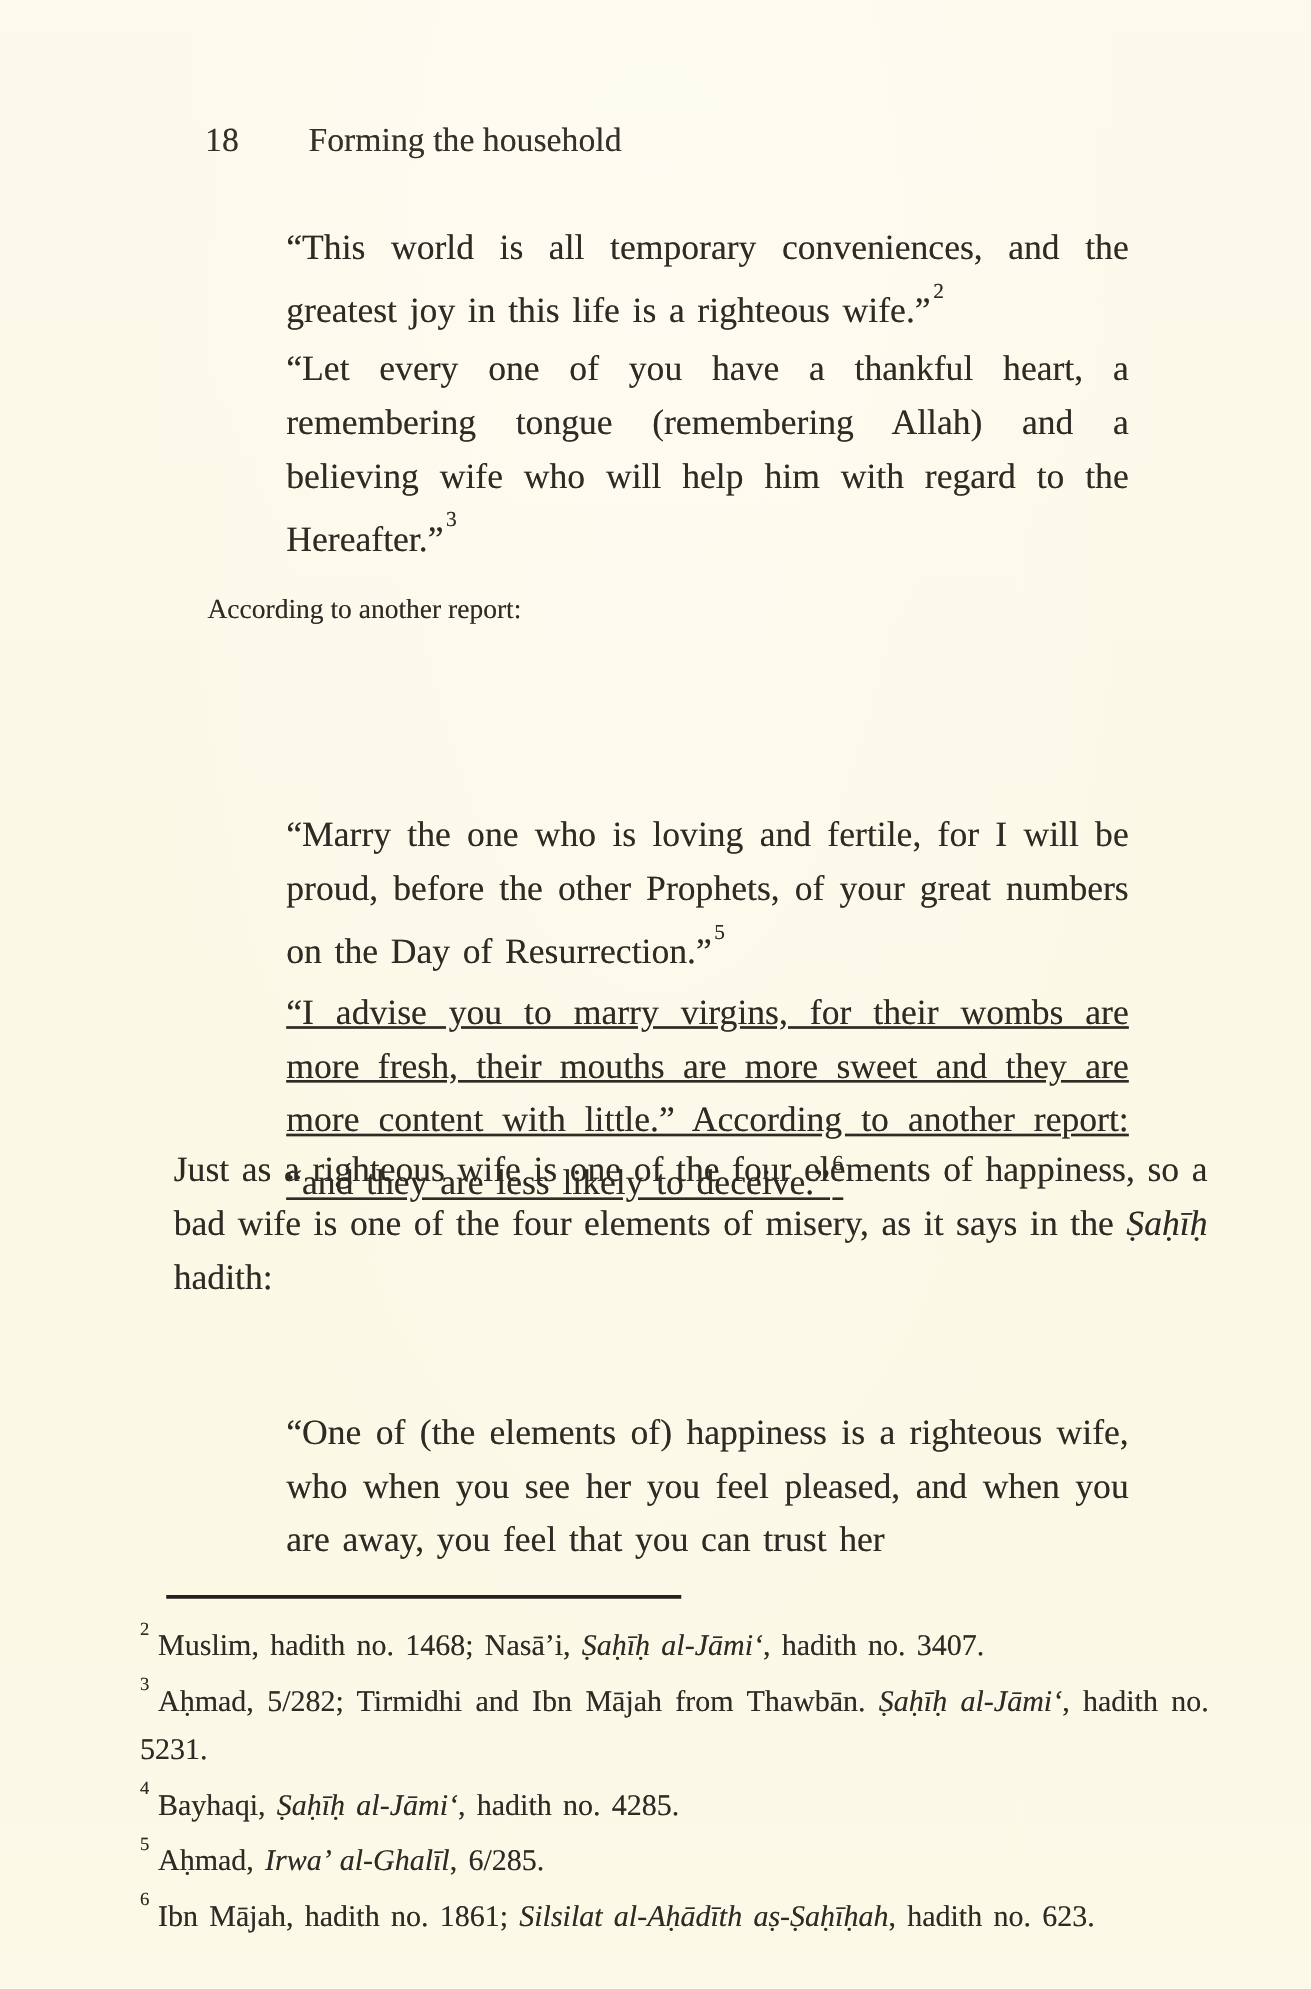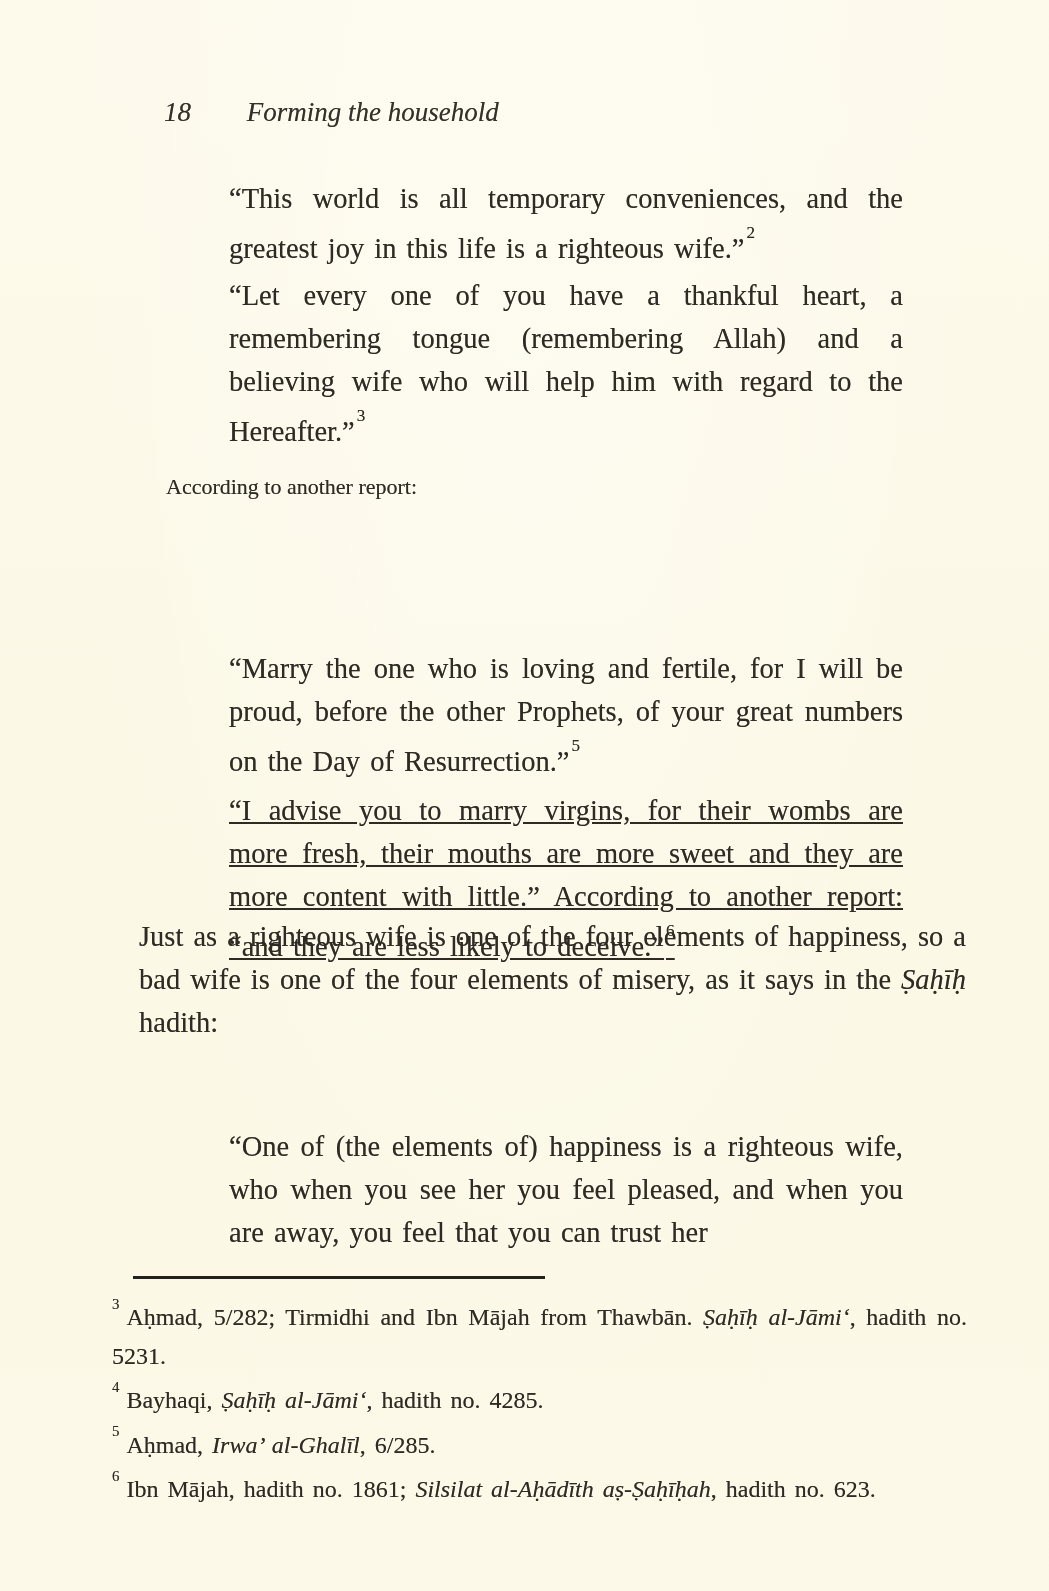--- a/index.html
+++ b/index.html
@@ -15,21 +15,21 @@
     overflow: hidden;
     background-color: #fcf9e8;
     background-image:
       radial-gradient(ellipse at 50% 18%, rgba(255,255,250,0.45), rgba(255,255,250,0) 62%),
       linear-gradient(180deg, #fdfaec 0%, #fbf8e5 55%, #fcf9e8 100%);
   }
   .txt { text-shadow: 0 0 0.5px rgba(46,43,37,0.55); }
 
   .running-head {
     position: absolute; top: 97px; left: 164px;
-    font-style: italic; font-size: 27px; color: #34312a;
+    font-size: 27px; color: #34312a;
     white-space: nowrap;
   }
   .running-head .pagenum { display: inline-block; margin-right: 49px; }
 
   .quote {
     position: absolute; left: 227px; width: 674px;
     margin: 2px;
     font-size: 28.5px; line-height: 43px;
     text-align: justify; word-spacing: 3px;
   }
@@ -101,19 +101,20 @@
 
   <p class="quote q4"><span>“I advise you to marry virgins, for their wombs are more fresh, their mouths are more sweet and they are more content with little.” According to another report: “and they are less likely to deceive.”</span><sup class="fn-ref">6</sup></p>
 
   <p class="body-para"><span>Just as a righteous wife is one of the four elements of happiness, so a bad wife is one of the four elements of misery, as it says in the </span><span class="it">Ṣaḥīḥ</span><span> hadith:</span></p>
 
   <p class="quote q5"><span>“One of (the elements of) happiness is a righteous wife, who when you see her you feel pleased, and when you are away, you feel that you can trust her</span></p>
 
   <div class="footnote-rule"></div>
 
   <div class="footnotes">
+    <p class="footnote"><sup class="fn-num">2</sup><span>Muslim, hadith no. 1468; Nasā’i, </span><span class="it">Ṣaḥīḥ al-Jāmi‘</span><span>, hadith no. 3407.</span></p>
     <p class="footnote"><sup class="fn-num">3</sup><span>Aḥmad, 5/282; Tirmidhi and Ibn Mājah from Thawbān. </span><span class="it">Ṣaḥīḥ al-Jāmi‘</span><span>, hadith no. 5231.</span></p>
     <p class="footnote"><sup class="fn-num">4</sup><span>Bayhaqi, </span><span class="it">Ṣaḥīḥ al-Jāmi‘</span><span>, hadith no. 4285.</span></p>
     <p class="footnote"><sup class="fn-num">5</sup><span>Aḥmad, </span><span class="it">Irwa’ al-Ghalīl</span><span>, 6/285.</span></p>
     <p class="footnote"><sup class="fn-num">6</sup><span>Ibn Mājah, hadith no. 1861; </span><span class="it">Silsilat al-Aḥādīth aṣ-Ṣaḥīḥah</span><span>, hadith no. 623.</span></p>
   </div>
 
 </div>
 
 </body></html>

